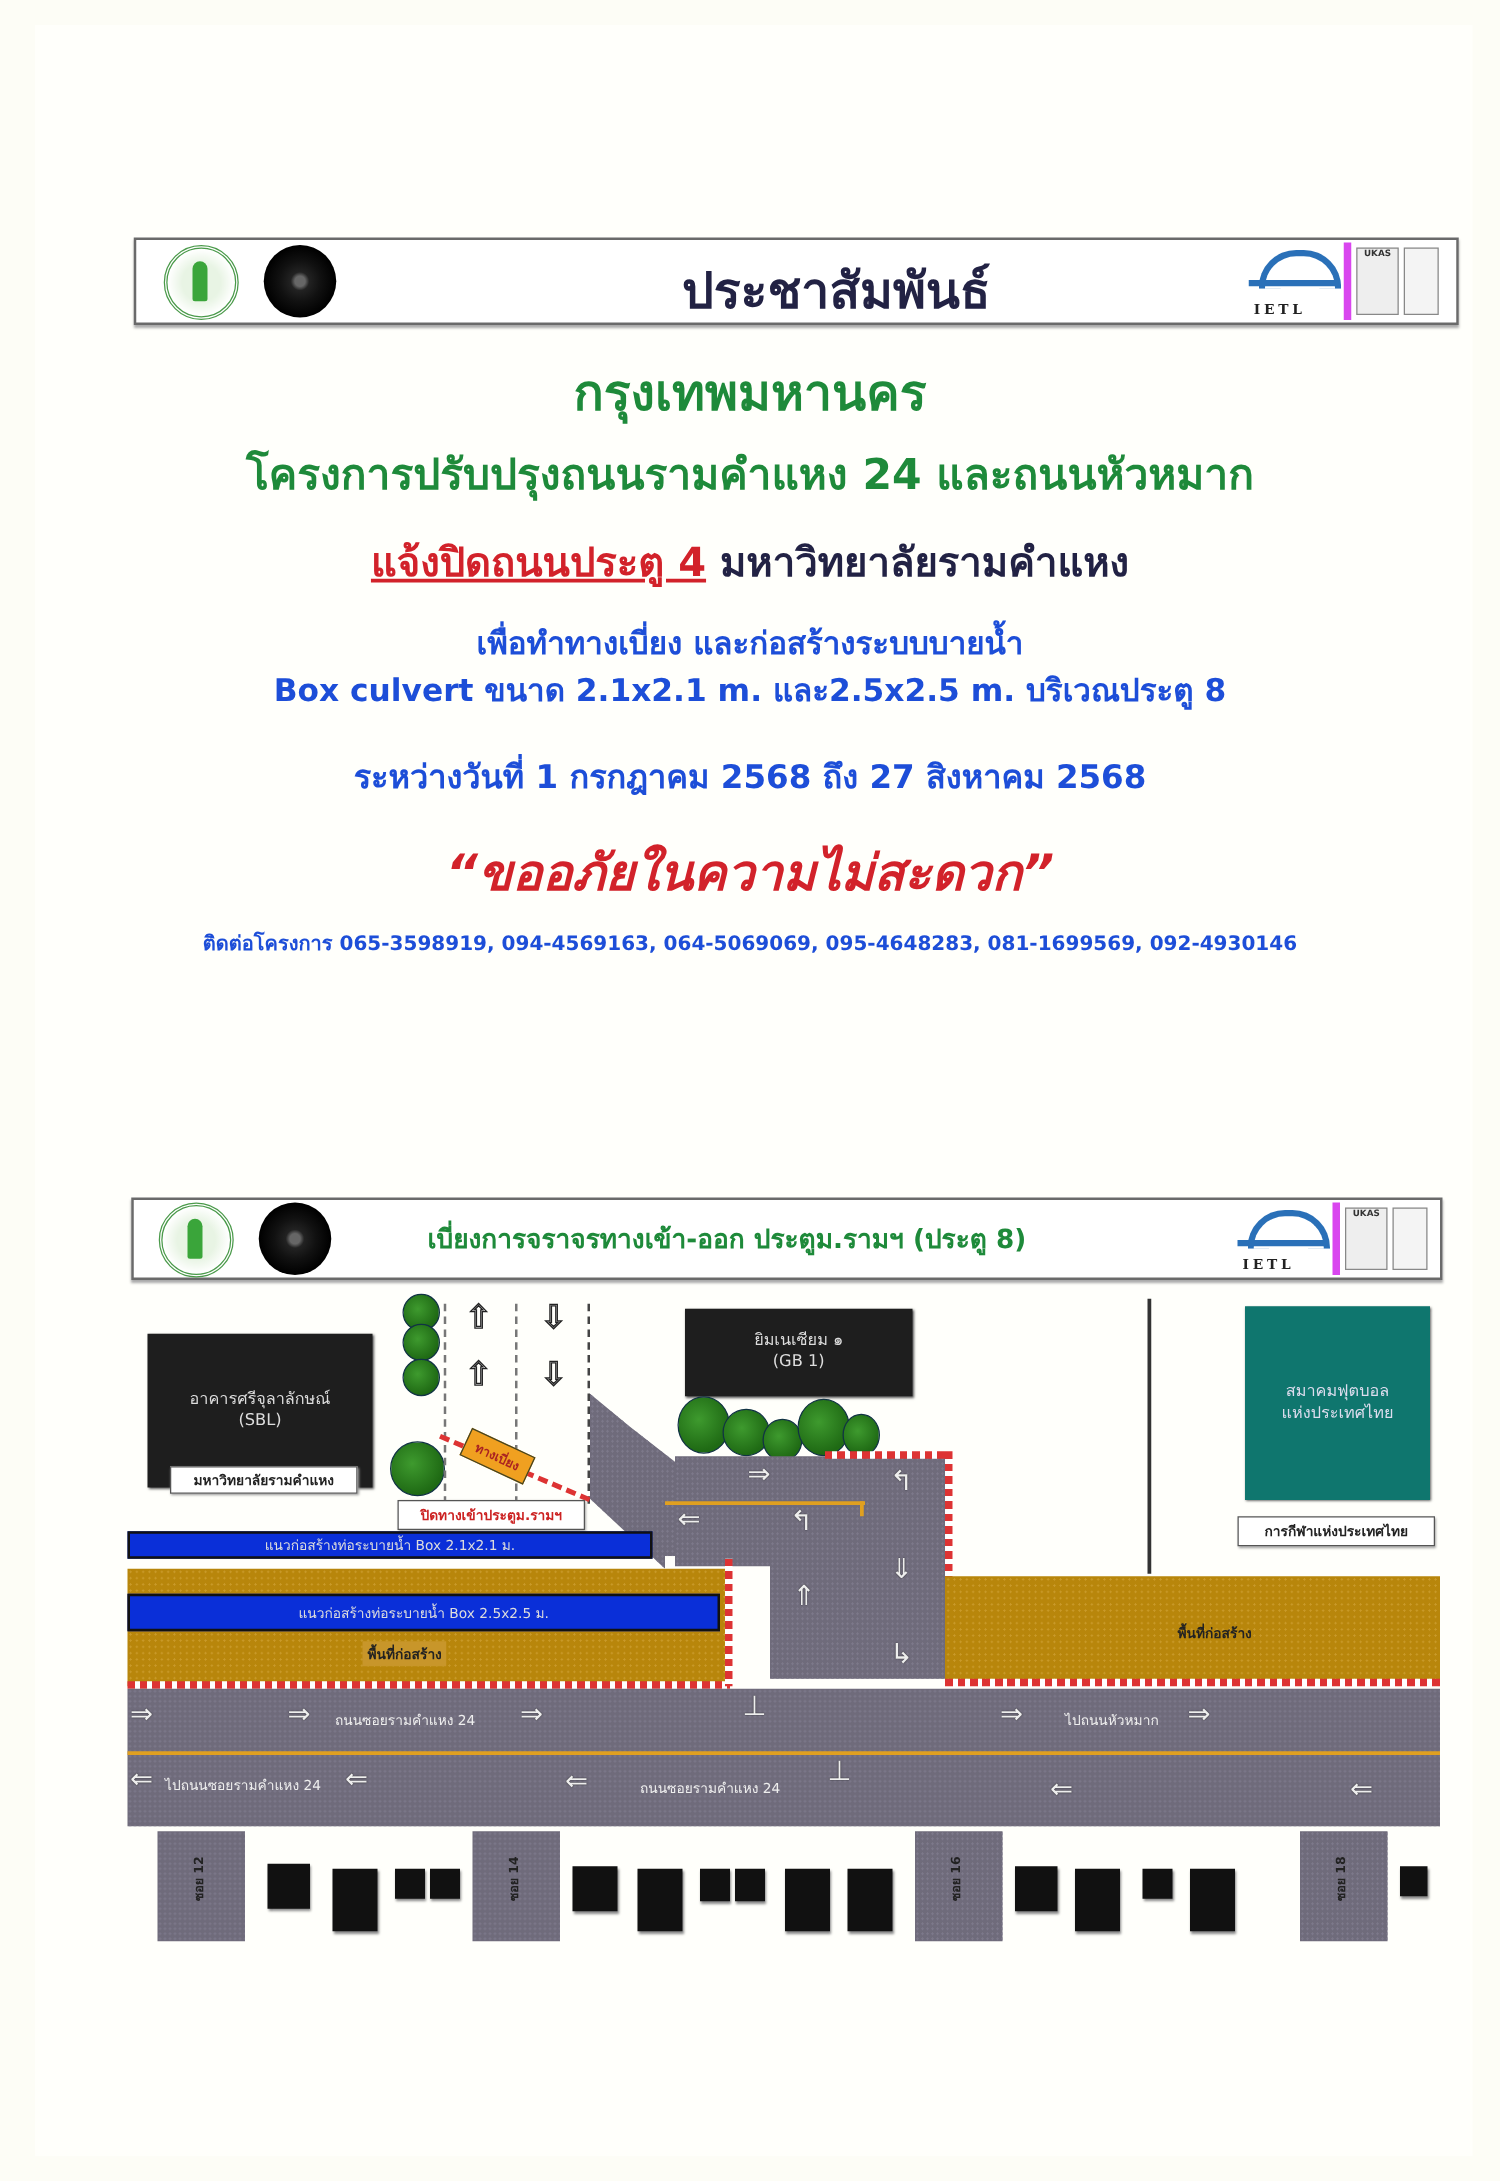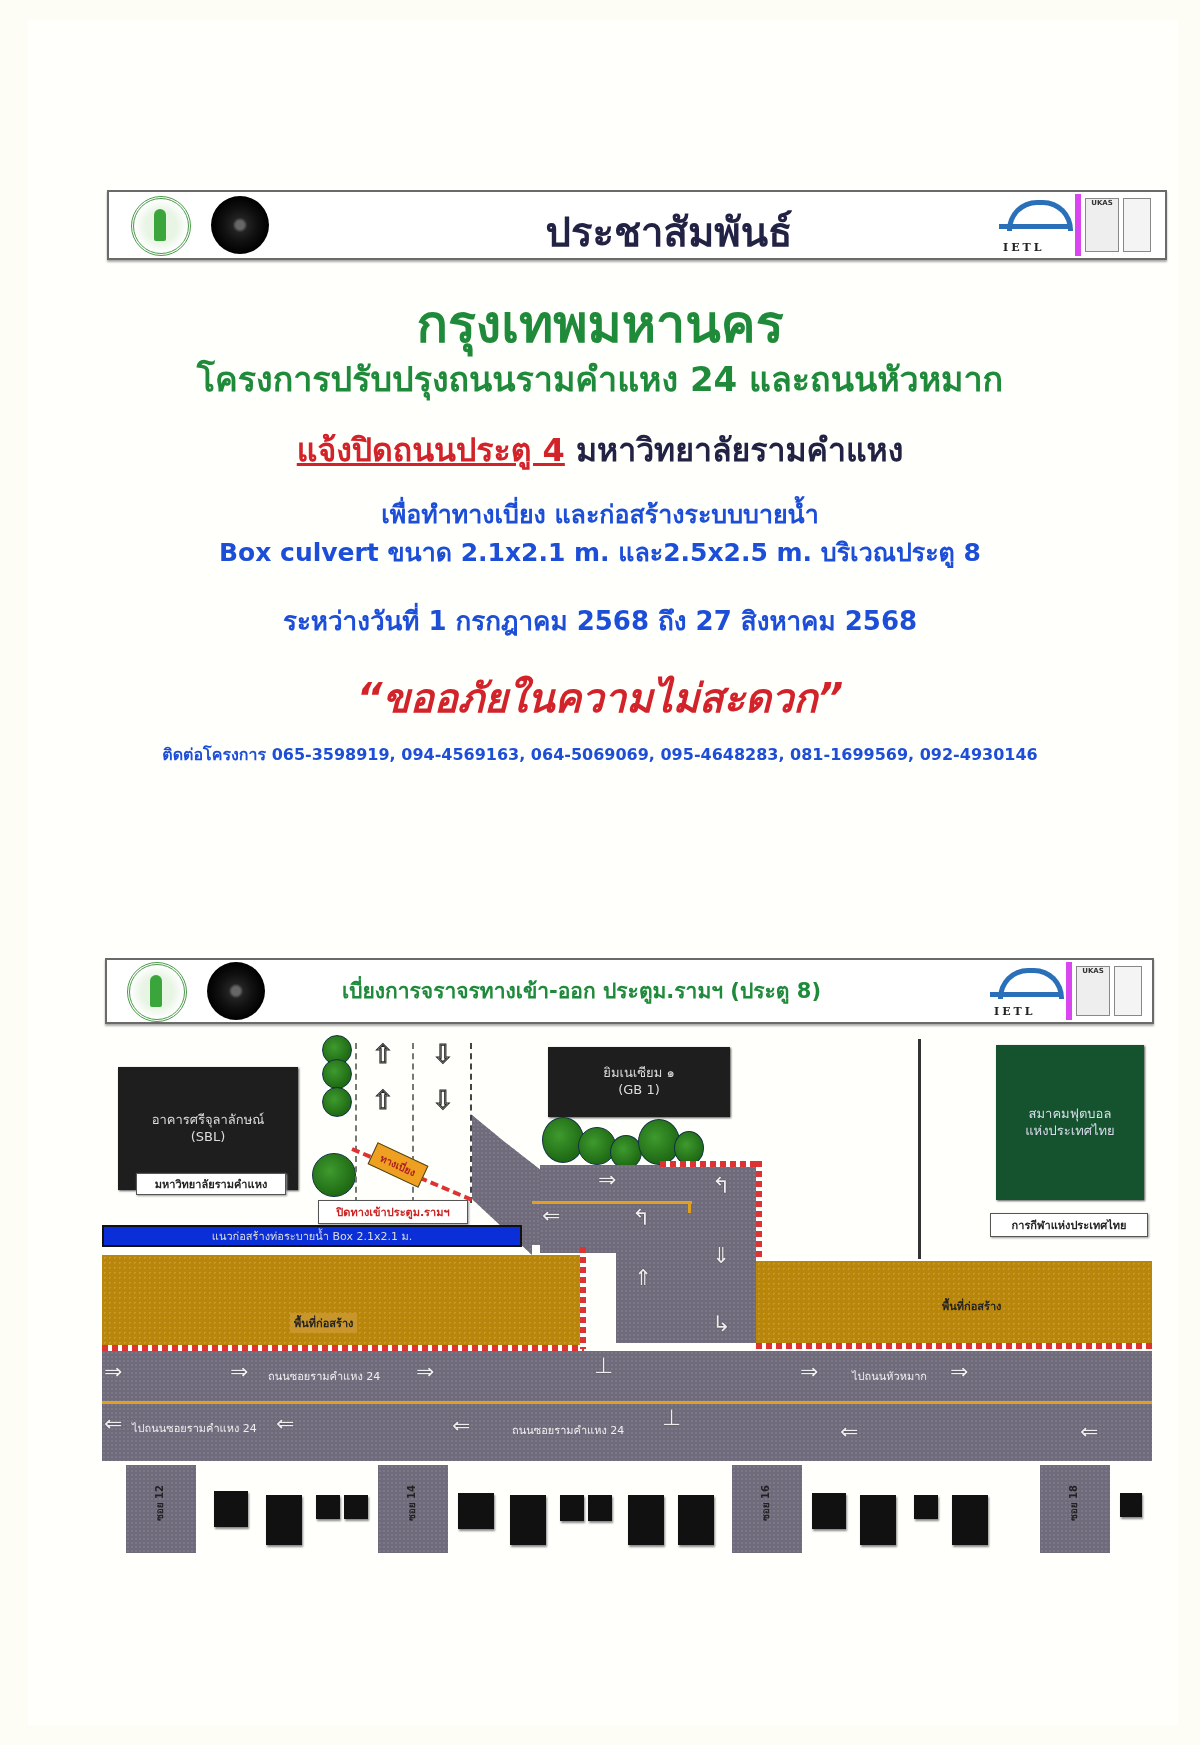--- a/index.html
+++ b/index.html
@@ -19,21 +19,21 @@
   .bar-title{position:absolute;font-weight:bold;white-space:nowrap;}
   .line{position:absolute;left:0;width:1200px;text-align:center;font-weight:bold;white-space:nowrap;}
   .green{color:#1e8a3a;}
   .red{color:#d2222a;}
   .dark{color:#1d4ed8;}
   .u{text-decoration:underline;text-decoration-color:#d2222a;}
   
   .map{position:absolute;left:100px;top:1035px;width:1060px;height:520px;}
   .abs{position:absolute;}
   .bld-dark{background:#1e1e1e;color:#ddd;font-size:13px;text-align:center;display:flex;align-items:center;justify-content:center;line-height:1.3;box-shadow:1px 1px 2px #555;}
-  .bld-blue{background:#14532d;color:#dde;font-size:13px;text-align:center;display:flex;align-items:center;justify-content:center;line-height:1.3;box-shadow:1px 1px 2px #555;}
+  .bld-blue{background:#0f766e;color:#dde;font-size:13px;text-align:center;display:flex;align-items:center;justify-content:center;line-height:1.3;box-shadow:1px 1px 2px #555;}
   .tag{background:#fff;border:1.5px solid #555;font-size:11px;font-weight:bold;color:#222;display:flex;align-items:center;justify-content:center;white-space:nowrap;box-shadow:1px 1px 2px #999;}
   .road{background:#6f6b7b;background-image:radial-gradient(#7c788a 1px,transparent 1px);background-size:4px 4px;}
   .dirt{background:#b8860b;background-image:radial-gradient(#c99a2a 1px,transparent 1px);background-size:5px 5px;}
   .pipe{background:#0a2fd8;border:2px solid #111;color:#ddd;font-size:11px;display:flex;align-items:center;justify-content:center;white-space:nowrap;}
   .redwhite-h{height:6px;background:repeating-linear-gradient(90deg,#d33 0 6px,#fff 6px 10px);}
   .redwhite-v{width:6px;background:repeating-linear-gradient(180deg,#d33 0 6px,#fff 6px 10px);}
   .tree{position:absolute;border-radius:50%;background:radial-gradient(circle at 40% 40%,#3e9a2e,#1f6a14 70%);border:1px solid #134;}
   .arrow{position:absolute;color:#eee;font-size:22px;line-height:1;text-shadow:0 0 1px #000;}
   .warrow{position:absolute;color:#fff;font-size:26px;line-height:1;-webkit-text-stroke:1px #222;}
   .road-label{position:absolute;color:#eee;font-size:11px;white-space:nowrap;}
@@ -55,21 +55,21 @@
     <div class="ietl">
       <div class="arch"></div>
         <div class="deck"></div>
       <div class="txt">IETL</div>
     </div>
     <div class="cert">UKAS</div>
     <div class="cert2"></div>
   </div>
 </div>
 
-<div class="line green" style="top:282px;font-size:52px;">กรุงเทพมหานคร</div>
+<div class="line green" style="top:282px;font-size:40px;">กรุงเทพมหานคร</div>
 <div class="line green" style="top:352px;font-size:34px;">โครงการปรับปรุงถนนรามคำแหง 24 และถนนหัวหมาก</div>
 <div class="line dark" style="top:424px;font-size:32px;color:#222244;">
   <span class="red u">แจ้งปิดถนนประตู 4</span><span> มหาวิทยาลัยรามคำแหง</span>
 </div>
 <div class="line dark" style="top:494px;font-size:25px;">เพื่อทำทางเบี่ยง และก่อสร้างระบบบายน้ำ</div>
 <div class="line dark" style="top:532px;font-size:25px;">Box culvert ขนาด 2.1x2.1 m. และ2.5x2.5 m. บริเวณประตู 8</div>
 <div class="line dark" style="top:600px;font-size:26px;">ระหว่างวันที่ 1 กรกฎาคม 2568 ถึง 27 สิงหาคม 2568</div>
 <div class="line red" style="top:666px;font-size:40px;font-style:italic;">“ขออภัยในความไม่สะดวก”</div>
 <div class="line dark" style="top:742px;font-size:16px;">
   <span>ติดต่อโครงการ</span>
@@ -144,20 +144,21 @@
   <div class="arrow" style="left:532px;top:172px;">↰</div>
   <div class="arrow" style="left:534px;top:232px;">⇑</div>
   <div class="arrow" style="left:612px;top:210px;">⇓</div>
   <div class="arrow" style="left:612px;top:278px;">↳</div>
 
   <div class="abs pipe" style="left:2px;top:190px;width:416px;height:18px;">แนวก่อสร้างท่อระบายน้ำ Box 2.1x2.1 ม.</div>
 
   <div class="abs dirt" style="left:2px;top:220px;width:482px;height:94px;"></div>
   <div class="redwhite-h abs" style="left:2px;top:310px;width:482px;"></div>
   <div class="redwhite-v abs" style="left:480px;top:212px;height:102px;"></div>
+  <div class="abs pipe" style="left:2px;top:240px;width:470px;height:26px;">แนวก่อสร้างท่อระบายน้ำ Box 2.5x2.5 ม.</div>
   <div class="abs" style="left:190px;top:278px;font-size:11px;font-weight:bold;color:#222;background:#c8962a;padding:1px 4px;">พื้นที่ก่อสร้าง</div>
 
   <div class="abs dirt" style="left:656px;top:226px;width:396px;height:86px;"></div>
   <div class="redwhite-h abs" style="left:656px;top:308px;width:396px;"></div>
   <div class="abs" style="left:842px;top:262px;font-size:11px;font-weight:bold;color:#222;">พื้นที่ก่อสร้าง</div>
 
   <div class="abs road" style="left:2px;top:316px;width:1050px;height:110px;"></div>
   <div class="abs" style="left:2px;top:366px;width:1050px;height:3px;background:#e0a020;"></div>
 
   <div class="arrow" style="left:4px;top:326px;">⇒</div>

